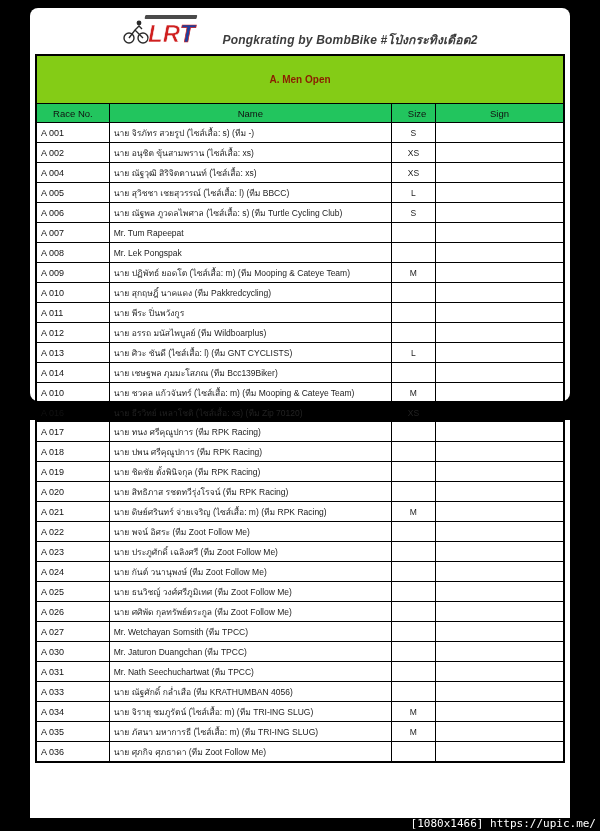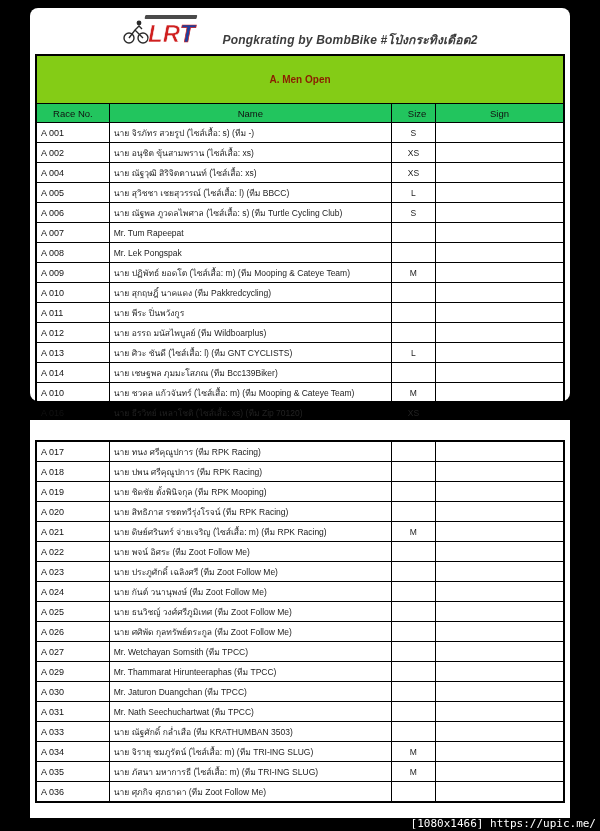--- a/index.html
+++ b/index.html
@@ -37,21 +37,21 @@
   }
   td{
     height:19px;font-size:8.5px;color:#222;padding:0 4px;overflow:hidden;white-space:nowrap;
   }
   .c-no{width:73px;text-align:left;}
   .c-name{width:281px;text-align:left;}
   .c-size{width:42px;text-align:center;}
   .c-sign{width:126px;}
   td.c-no{font-size:9px;color:#111;}
 
-  #page2 .tbl2{margin-top:20px;}
+  #page2 .tbl2{margin-top:0;}
 
   .watermark{
     position:absolute;right:4px;bottom:1px;color:#fff;font-size:11px;
     font-family:"DejaVu Sans Mono",monospace;letter-spacing:0px;
   }
 </style>
 </head>
 <body>
 
 <div class="page" id="page1">
@@ -206,21 +206,21 @@
           <td class="c-sign"></td>
         </tr>
         <tr>
           <td class="c-no">A 018</td>
           <td class="c-name">นาย ปพน ศรีคุณูปการ (ทีม RPK Racing)</td>
           <td class="c-size"></td>
           <td class="c-sign"></td>
         </tr>
         <tr>
           <td class="c-no">A 019</td>
-          <td class="c-name">นาย ชิดชัย ตั้งพินิจกุล (ทีม RPK Mooping)</td>
+          <td class="c-name">นาย ชิดชัย ตั้งพินิจกุล (ทีม RPK Racing)</td>
           <td class="c-size"></td>
           <td class="c-sign"></td>
         </tr>
         <tr>
           <td class="c-no">A 020</td>
           <td class="c-name">นาย สิทธิภาส รชตทวีรุ่งโรจน์ (ทีม RPK Racing)</td>
           <td class="c-size"></td>
           <td class="c-sign"></td>
         </tr>
         <tr>
@@ -259,40 +259,34 @@
           <td class="c-size"></td>
           <td class="c-sign"></td>
         </tr>
         <tr>
           <td class="c-no">A 027</td>
           <td class="c-name">Mr. Wetchayan Somsith (ทีม TPCC)</td>
           <td class="c-size"></td>
           <td class="c-sign"></td>
         </tr>
         <tr>
-          <td class="c-no">A 029</td>
-          <td class="c-name">Mr. Thammarat Hirunteeraphas (ทีม TPCC)</td>
-          <td class="c-size"></td>
-          <td class="c-sign"></td>
-        </tr>
-        <tr>
           <td class="c-no">A 030</td>
           <td class="c-name">Mr. Jaturon Duangchan (ทีม TPCC)</td>
           <td class="c-size"></td>
           <td class="c-sign"></td>
         </tr>
         <tr>
           <td class="c-no">A 031</td>
           <td class="c-name">Mr. Nath Seechuchartwat (ทีม TPCC)</td>
           <td class="c-size"></td>
           <td class="c-sign"></td>
         </tr>
         <tr>
           <td class="c-no">A 033</td>
-          <td class="c-name">นาย ณัฐศักดิ์ กล่ำเสือ (ทีม KRATHUMBAN 3503)</td>
+          <td class="c-name">นาย ณัฐศักดิ์ กล่ำเสือ (ทีม KRATHUMBAN 4056)</td>
           <td class="c-size"></td>
           <td class="c-sign"></td>
         </tr>
         <tr>
           <td class="c-no">A 034</td>
           <td class="c-name">นาย จิรายุ ชมภูรัตน์ (ไซส์เสื้อ: m) (ทีม TRI-ING SLUG)</td>
           <td class="c-size">M</td>
           <td class="c-sign"></td>
         </tr>
         <tr>

